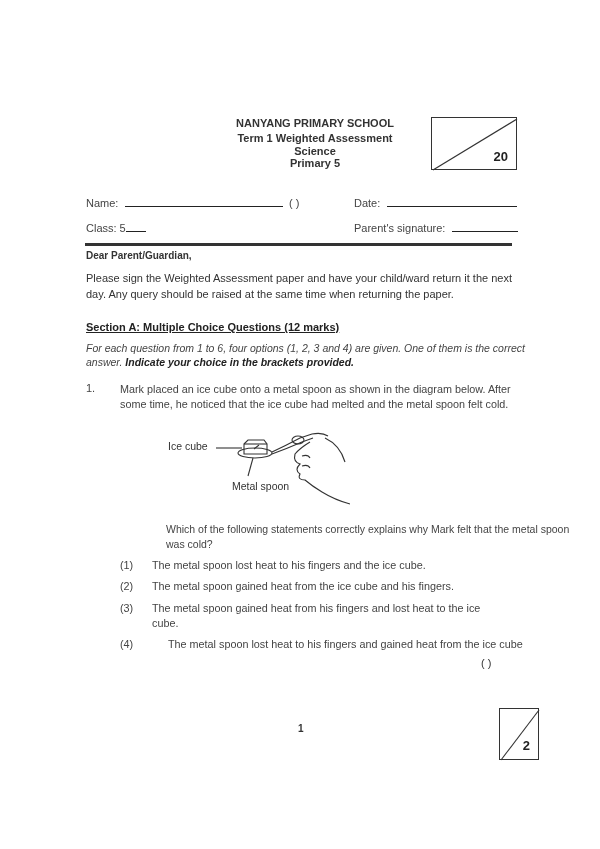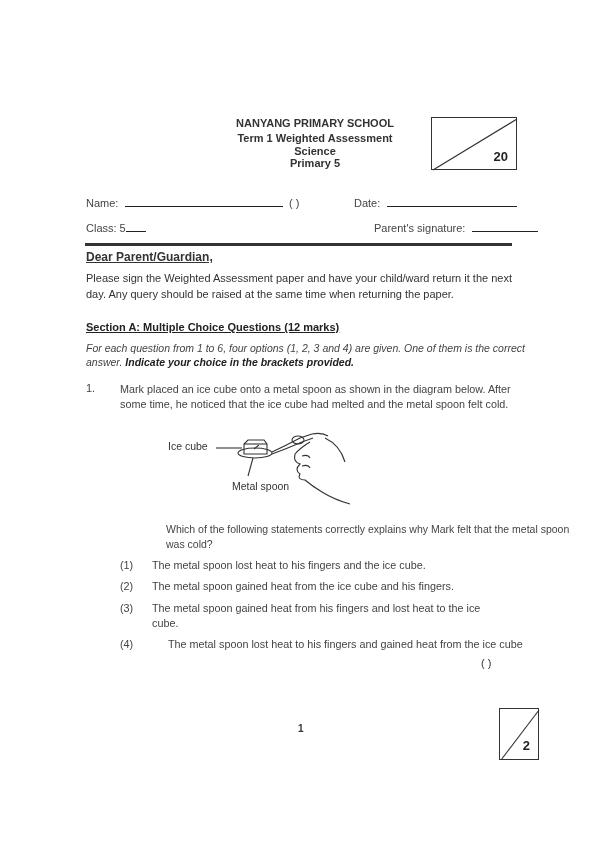--- a/index.html
+++ b/index.html
@@ -8,21 +8,21 @@
       font-family: "Liberation Sans", sans-serif; color: #2a2a2a; overflow: hidden;
     }
     .abs { position: absolute; }
     .hdr { left: 200px; width: 230px; text-align: center; font-weight: bold; font-size: 11px; line-height: 12.5px; color: #333; }
     .score-box { left: 431px; top: 117px; width: 86px; height: 53px; border: 1.3px solid #333; box-sizing: border-box; }
     .score-box svg { position: absolute; left: 0; top: 0; }
     .score-box .val { position: absolute; right: 8px; bottom: 5px; font-weight: bold; font-size: 13px; color: #222; }
     .field { font-size: 11px; color: #444; }
     .line { display: inline-block; border-bottom: 1.2px solid #222; vertical-align: baseline; }
     .divider { left: 85px; top: 243px; width: 427px; height: 2.5px; background: #333; }
-    .dear { left: 86px; top: 250px; font-weight: bold; font-size: 12px; color: #333; text-decoration: underline; }
+    .dear { left: 86px; top: 250px; font-weight: bold; font-size: 10px; color: #333; }
     .notice { left: 86px; top: 271px; width: 440px; font-weight: normal; font-size: 11px; line-height: 15.5px; color: #333; }
     .section { left: 86px; top: 321px; font-weight: bold; font-size: 11px; text-decoration: underline; color: #222; }
     .instr { left: 86px; top: 341px; width: 445px; font-size: 10.5px; line-height: 14px; color: #444; }
     .instr i { font-style: italic; }
     .instr b { font-style: italic; font-weight: bold; color: #222; }
     .qnum { left: 86px; top: 382px; font-size: 11px; color: #444; }
     .qtext { left: 120px; top: 382px; width: 415px; font-size: 10.8px; line-height: 14.5px; color: #444; }
     .diagram { left: 150px; top: 420px; width: 220px; height: 90px; }
     .diag-label { font-size: 10.5px; color: #333; }
     .prompt { left: 120px; top: 522px; width: 410px; font-size: 10.5px; line-height: 15px; color: #444; margin-left: 46px; }
@@ -55,21 +55,21 @@
   <span class="line" style="width:158px; margin-left:4px;"></span>
 </div>
 <div class="abs field" style="left:289px; top:197px;">(        )</div>
 <div class="abs field" style="left:354px; top:197px;">
   <span>Date:</span>
   <span class="line" style="width:130px; margin-left:4px;"></span>
 </div>
 <div class="abs field" style="left:86px; top:222px;">
   <span>Class: 5</span><span class="line" style="width:20px;"></span>
 </div>
-<div class="abs field" style="left:354px; top:222px;margin-left:20px;">
+<div class="abs field" style="left:354px; top:222px;">
   <span>Parent's signature:</span>
   <span class="line" style="width:66px; margin-left:4px;"></span>
 </div>
 
 <div class="abs divider"></div>
 
 <div class="abs dear">Dear Parent/Guardian,</div>
 <div class="abs notice">Please sign the Weighted Assessment paper and have your child/ward return it the next day. Any query should be raised at the same time when returning the paper.</div>
 
 <div class="abs section">Section A: Multiple Choice Questions (12 marks)</div>

